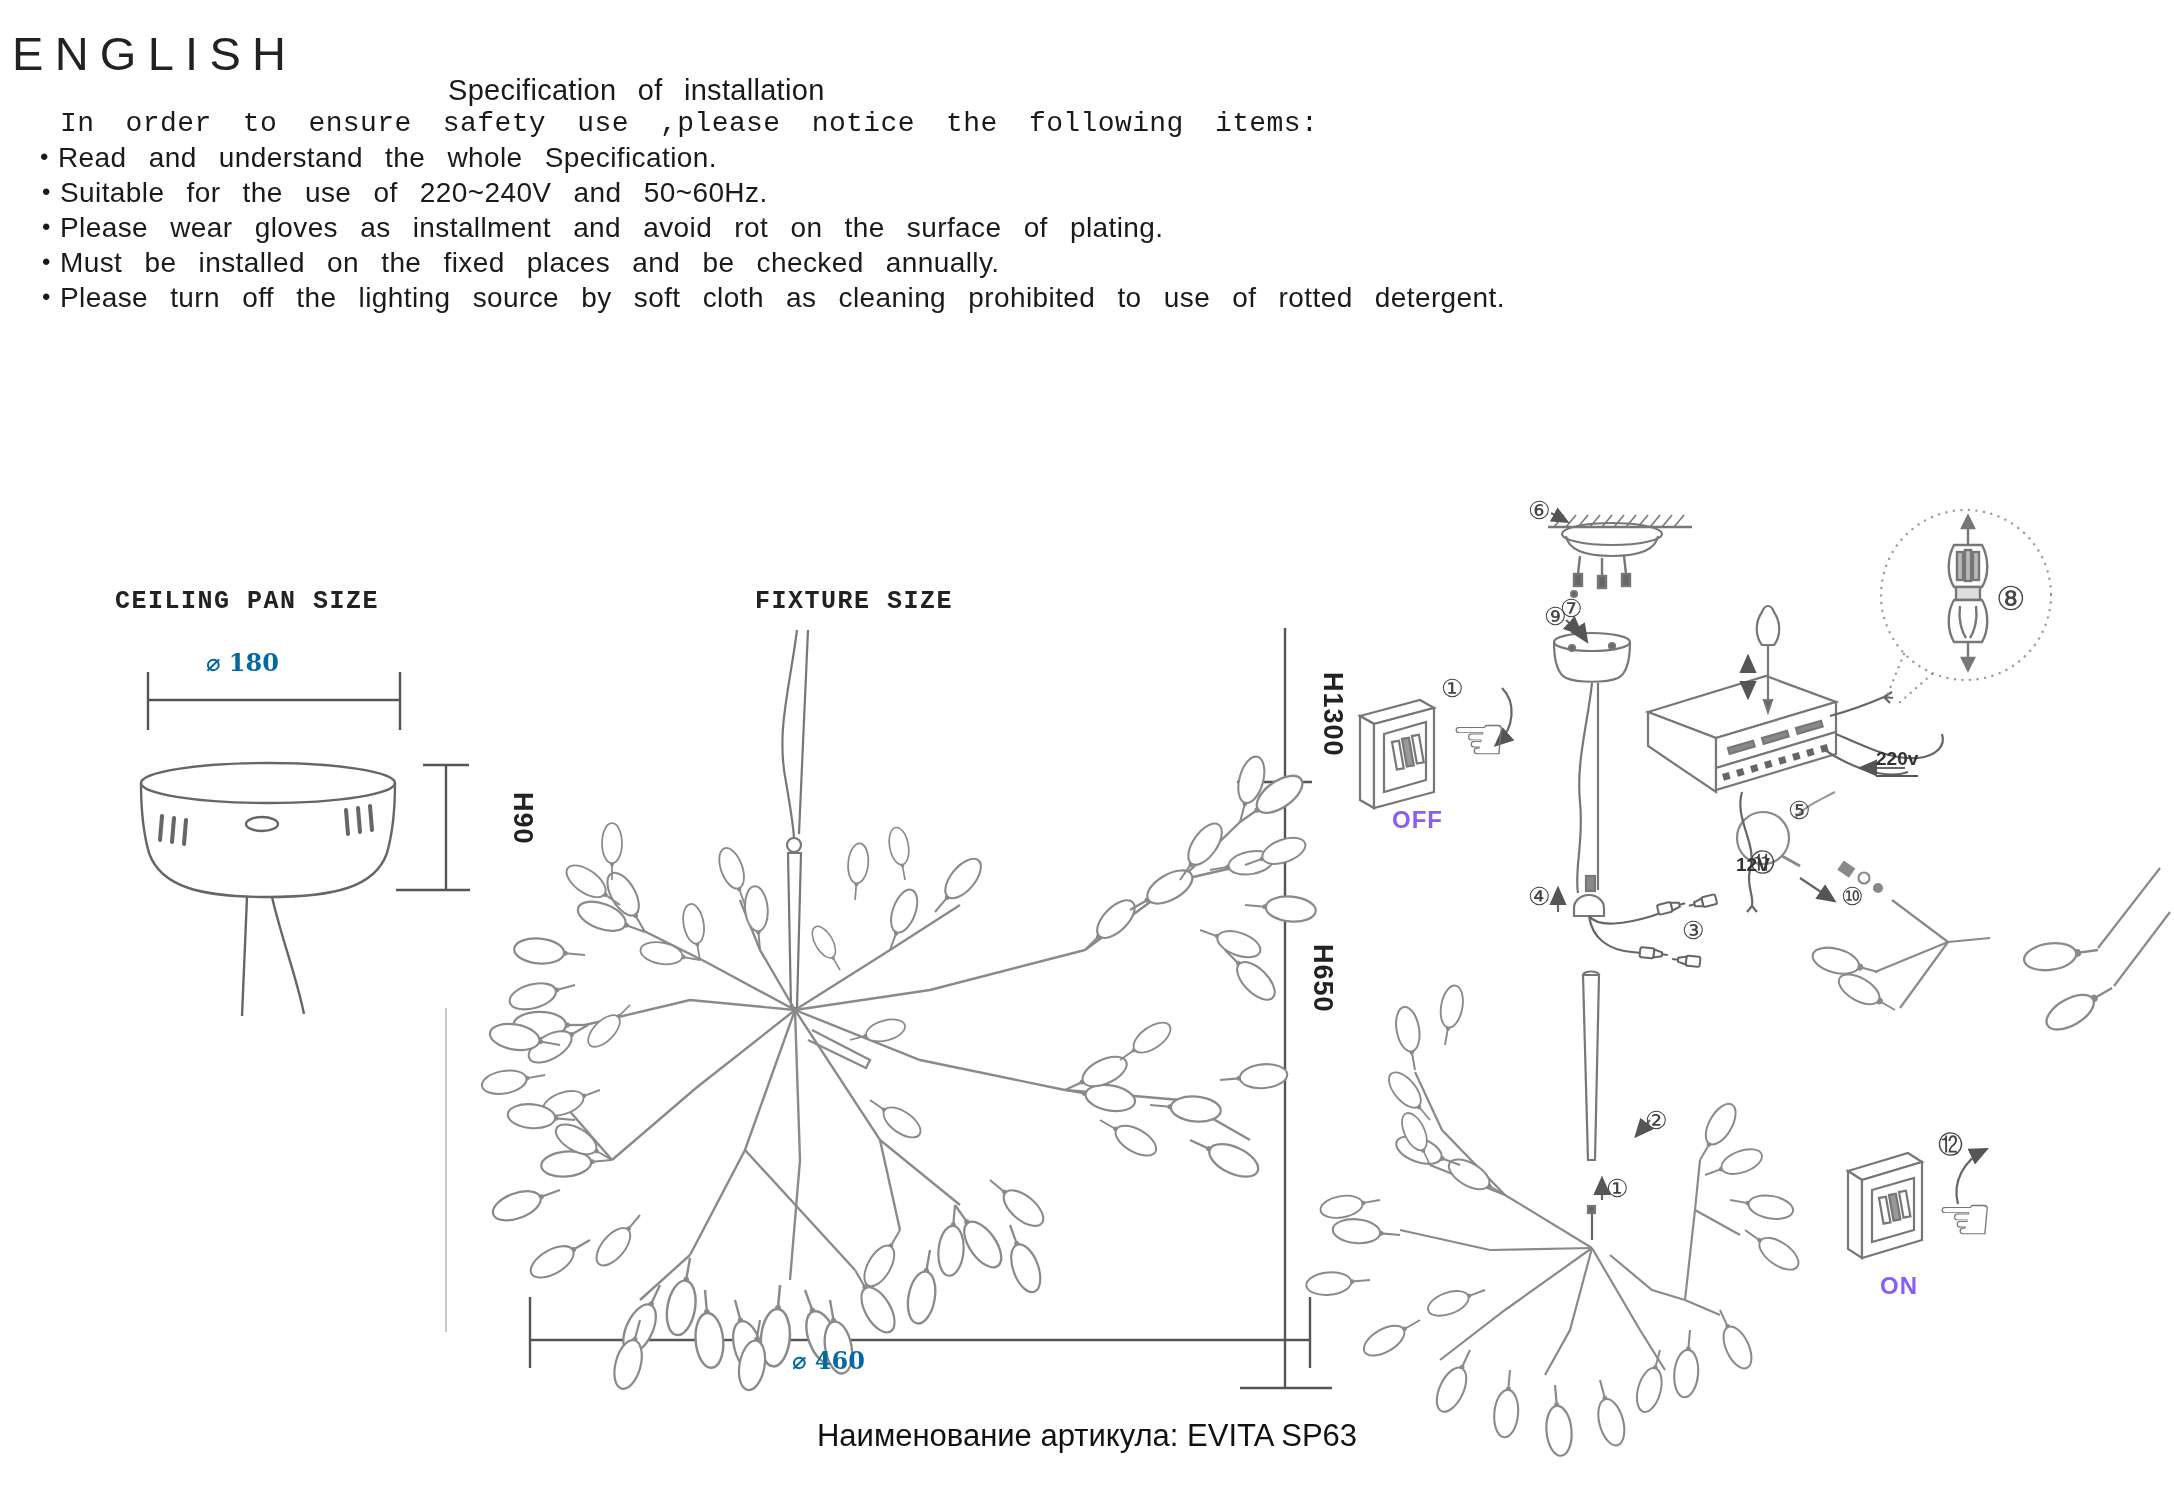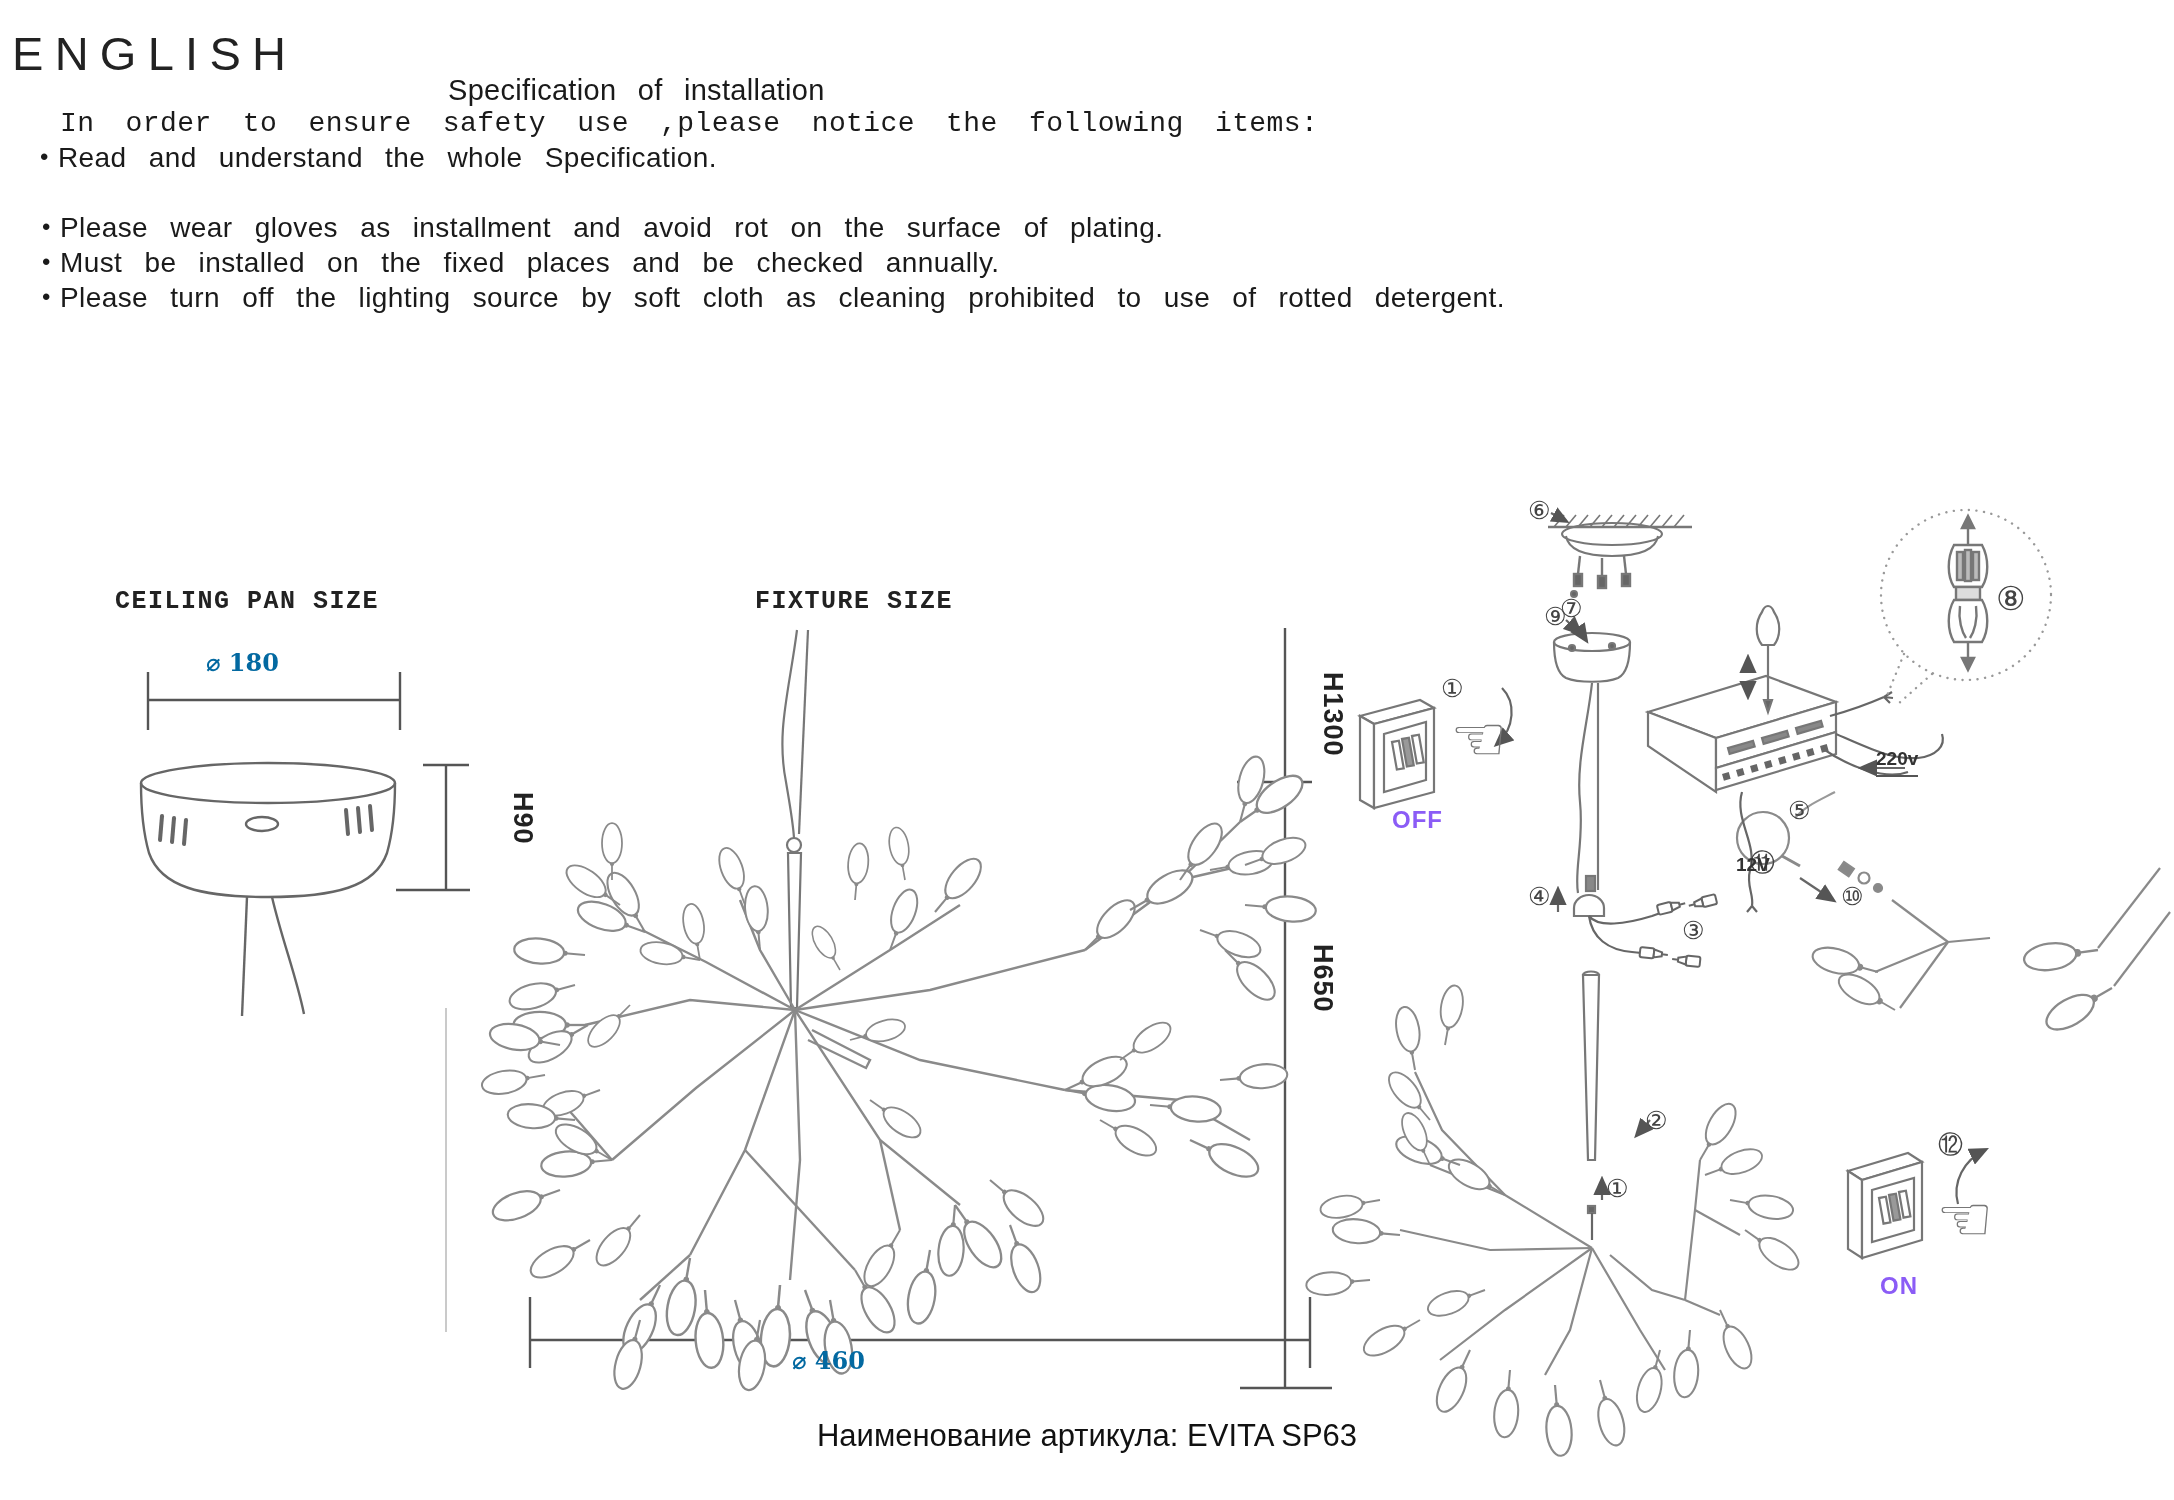--- a/index.html
+++ b/index.html
@@ -372,20 +372,21 @@
     </g>
   </svg>
 
   <div class="abs brand" style="left:12px;top:26px;">ENGLISH</div>
 
   <div class="abs spec-title" style="left:448px;top:74px;">Specification of installation</div>
 
   <div class="abs spec-line" style="left:60px;top:108px;font-family:Liberation Mono, monospace;">In order to ensure safety use ,please notice the following items:</div>
 
   <div class="abs spec-line" style="left:32px;top:142px;margin-left:8px;"><span class="bullet-ch">•</span><span>Read and understand the whole Specification.</span></div>
+  <div class="abs spec-line" style="left:42px;top:177px;"><span class="bullet-ch">•</span><span>Suitable for the use of 220~240V and 50~60Hz.</span></div>
   <div class="abs spec-line" style="left:42px;top:212px;"><span class="bullet-ch">•</span><span>Please wear gloves as installment and avoid rot on the surface of plating.</span></div>
   <div class="abs spec-line" style="left:42px;top:247px;"><span class="bullet-ch">•</span><span>Must be installed on the fixed places and be checked annually.</span></div>
   <div class="abs spec-line" style="left:42px;top:282px;"><span class="bullet-ch">•</span><span>Please turn off the lighting source by soft cloth as cleaning prohibited to use of rotted detergent.</span></div>
 
   <div class="abs mono-label" style="left:115px;top:553px;">CEILING PAN SIZE</div>
   <div class="abs mono-label" style="left:755px;top:553px;">FIXTURE SIZE</div>
 
   <div class="abs dim-serif" style="left:206px;top:648px;">⌀ 180</div>
   <div class="abs dim-rot" style="left:538px;top:792px;">H90</div>
 

